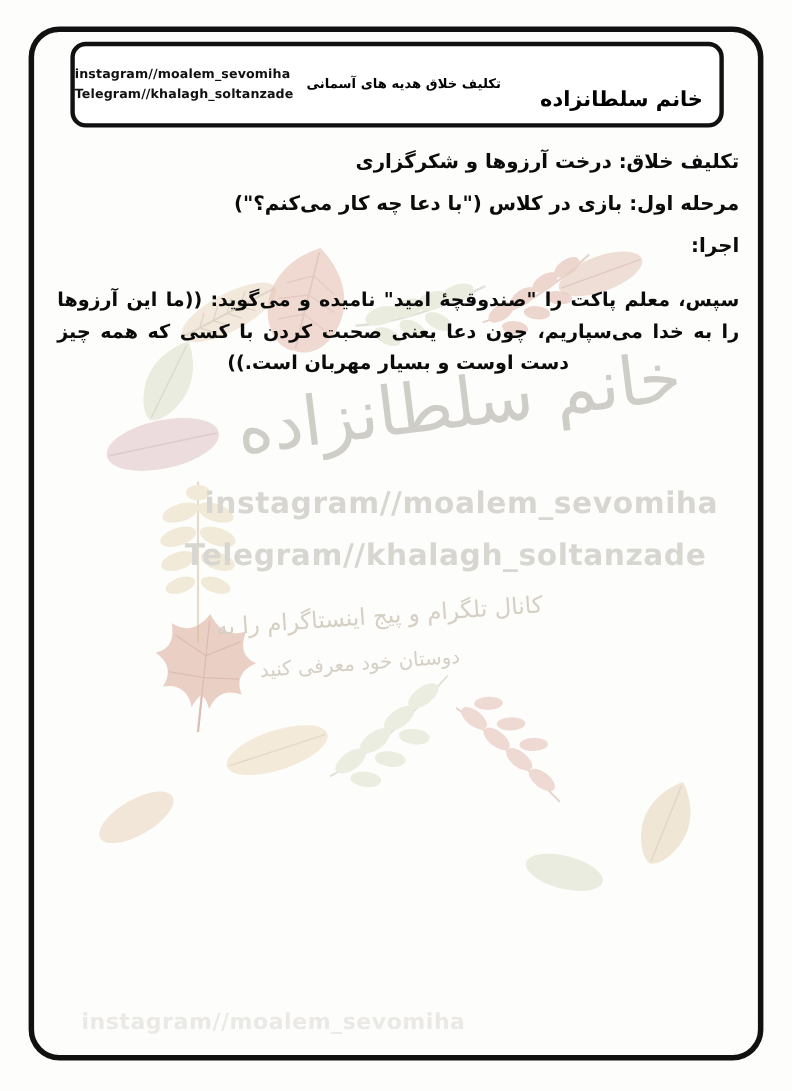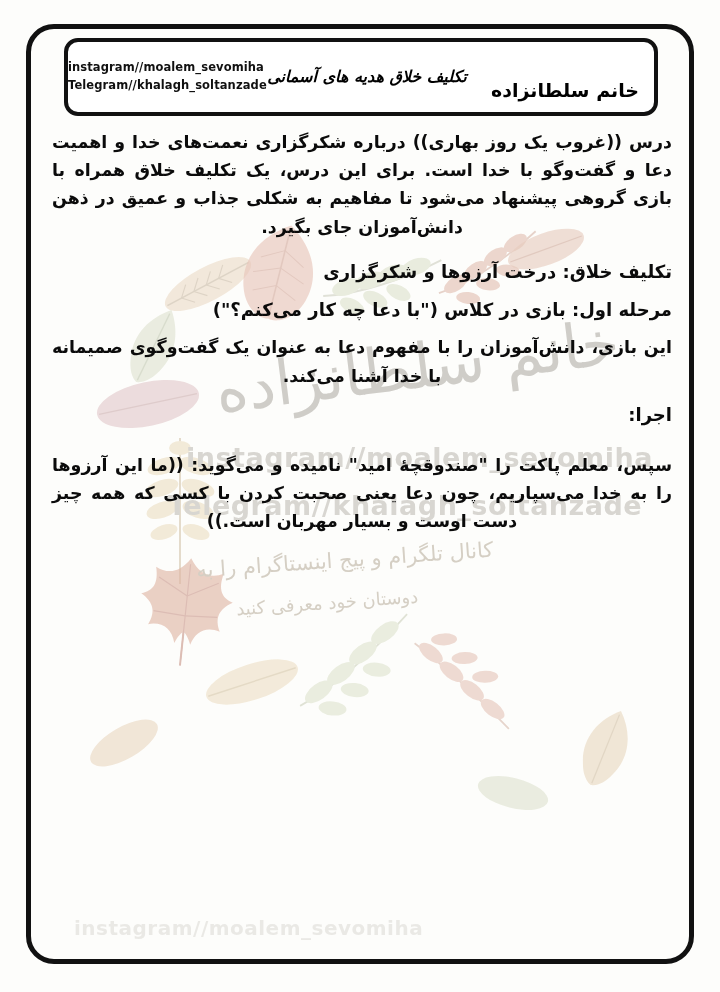--- a/index.html
+++ b/index.html
@@ -108,25 +108,24 @@
     color: #000;
     padding-top: 26px;
     box-sizing: border-box;
   }
   #header-center {
     flex: 1;
     text-align: center;
     line-height: 1.45;
   }
   #header-center .ht-title {
-    font-size: 16px;
+    font-size: 12px;
     font-weight: 700;
     color: #000;
     display: block;
-    font-style: italic;
   }
   #header-center .ht-sub {
     font-size: 16px;
     font-weight: 700;
     color: #000;
     display: block;
   }
   #header-social {
     width: 190px;
     text-align: center;
@@ -366,25 +365,23 @@
     <div id="header-center">
       <span class="ht-title">تکلیف خلاق هدیه های آسمانی</span>
     </div>
     <div id="header-social">
       <span>instagram//moalem_sevomiha</span>
       <span>Telegram//khalagh_soltanzade</span>
     </div>
   </div>
 
   <div id="content">
-    <p class="para center-last">درس ((غروب یک روز بهاری)) درباره شکرگزاری نعمت‌های خدا و اهمیت دعا و گفت‌وگو با خدا است. برای این درس، یک تکلیف خلاق همراه با بازی گروهی پیشنهاد می‌شود تا مفاهیم به شکلی جذاب و عمیق در ذهن دانش‌آموزان جای بگیرد.</p>
     <div class="gap-sm"></div>
     <p class="heading-line">تکلیف خلاق: درخت آرزوها و شکرگزاری</p>
     <p class="heading-line">مرحله اول: بازی در کلاس ("با دعا چه کار می‌کنم؟")</p>
-    <p class="para center-last">این بازی، دانش‌آموزان را با مفهوم دعا به عنوان یک گفت‌وگوی صمیمانه با خدا آشنا می‌کند.</p>
     <p class="heading-line">اجرا:</p>
     <div class="gap-sm"></div>
     <div class="gap-sm"></div>
     <p class="para center-last">سپس، معلم پاکت را "صندوقچهٔ امید" نامیده و می‌گوید: ((ما این آرزوها را به خدا می‌سپاریم، چون دعا یعنی صحبت کردن با کسی که همه چیز دست اوست و بسیار مهربان است.))</p>
     <div class="gap-sm"></div>
   </div>
 
 </div>
 
 </body></html>

